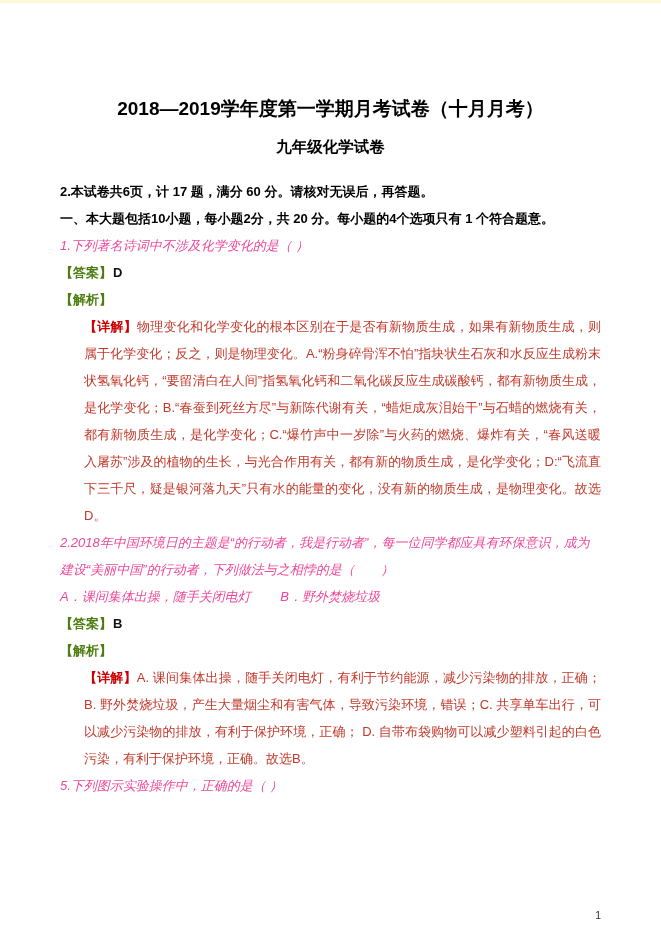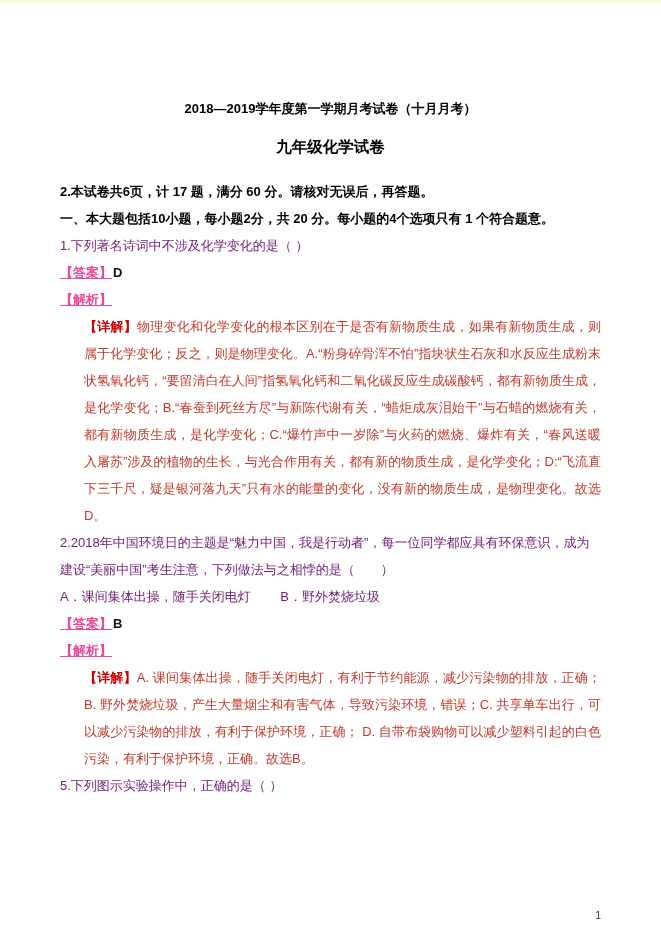--- a/index.html
+++ b/index.html
@@ -3,32 +3,32 @@
 <meta charset="utf-8">
 <style>
   html,body{margin:0;padding:0;}
   body{
     width:661px;height:935px;background:#ffffff;position:relative;
     font-family:"Liberation Sans",sans-serif;color:#1a1a1a;overflow:hidden;
   }
   .top-strip{position:absolute;top:0;left:0;width:100%;height:3px;background:#fbf9d8;}
   .content{padding:98px 60px 0 60px;}
   .title{
-    text-align:center;font-size:13px;font-weight:bold;margin:0 0 14px 0;
+    text-align:center;font-size:19px;font-weight:bold;margin:0 0 14px 0;
     line-height:22px;color:#000;
   }
   .subtitle{
     text-align:center;font-size:15.5px;font-weight:bold;margin:16px 0 20px 0;
     line-height:22px;color:#000;
   }
   p{margin:0;font-size:13px;line-height:27px;}
   .notice{font-weight:bold;color:#000;}
-  .stem,.options{color:#701a75;font-weight:normal;}
+  .stem,.options{color:#ec4899;font-weight:normal;font-style:italic;}
   .question{margin:0;}
-  .label-red{color:#ec4899;font-weight:bold;text-decoration:underline;}
+  .label-red{color:#4d7c0f;font-weight:bold;}
   .answer-value{color:#111;font-weight:bold;padding-left:1px;}
   .detail{color:#c0392b;text-align:justify;margin-left:24px;}
   .detail .detail-label{color:#cc0000;font-weight:bold;}
   .page-num{
     position:absolute;right:60px;bottom:14px;font-size:10.5px;color:#333;
   }
 </style>
 </head>
 <body>
 
@@ -43,21 +43,21 @@
   <p class="notice">一、本大题包括10小题，每小题2分，共 20 分。每小题的4个选项只有 1 个符合题意。</p>
 
   <section class="question">
     <p class="stem">1.下列著名诗词中不涉及化学变化的是（      ）</p>
     <p class="answer-line"><span class="label-red">【答案】</span><span class="answer-value">D</span></p>
     <p class="analysis-line"><span class="label-red">【解析】</span></p>
     <p class="detail"><span class="detail-label">【详解】</span><span>物理变化和化学变化的根本区别在于是否有新物质生成，如果有新物质生成，则属于化学变化；反之，则是物理变化。A.“粉身碎骨浑不怕”指块状生石灰和水反应生成粉末状氢氧化钙，“要留清白在人间”指氢氧化钙和二氧化碳反应生成碳酸钙，都有新物质生成，是化学变化；B.“春蚕到死丝方尽”与新陈代谢有关，“蜡炬成灰泪始干”与石蜡的燃烧有关，都有新物质生成，是化学变化；C.“爆竹声中一岁除”与火药的燃烧、爆炸有关，“春风送暖入屠苏”涉及的植物的生长，与光合作用有关，都有新的物质生成，是化学变化；D:“飞流直下三千尺，疑是银河落九天”只有水的能量的变化，没有新的物质生成，是物理变化。故选D。</span></p>
   </section>
 
   <section class="question">
-    <p class="stem">2.2018年中国环境日的主题是“魅力中国，我是行动者”，每一位同学都应具有环保意识，成为建设“美丽中国”考生注意，下列做法与之相悖的是（　　）</p>
+    <p class="stem">2.2018年中国环境日的主题是“的行动者，我是行动者”，每一位同学都应具有环保意识，成为建设“美丽中国”的行动者，下列做法与之相悖的是（　　）</p>
     <p class="options">A．课间集体出操，随手关闭电灯　　 B．野外焚烧垃圾</p>
     <p class="answer-line"><span class="label-red">【答案】</span><span class="answer-value">B</span></p>
     <p class="analysis-line"><span class="label-red">【解析】</span></p>
     <p class="detail"><span class="detail-label">【详解】</span><span>A. 课间集体出操，随手关闭电灯，有利于节约能源，减少污染物的排放，正确；  B. 野外焚烧垃圾，产生大量烟尘和有害气体，导致污染环境，错误；C. 共享单车出行，可以减少污染物的排放，有利于保护环境，正确；  D. 自带布袋购物可以减少塑料引起的白色污染，有利于保护环境，正确。故选B。</span></p>
   </section>
 
   <section class="question">
     <p class="stem">5.下列图示实验操作中，正确的是（ ）</p>
   </section>
 

